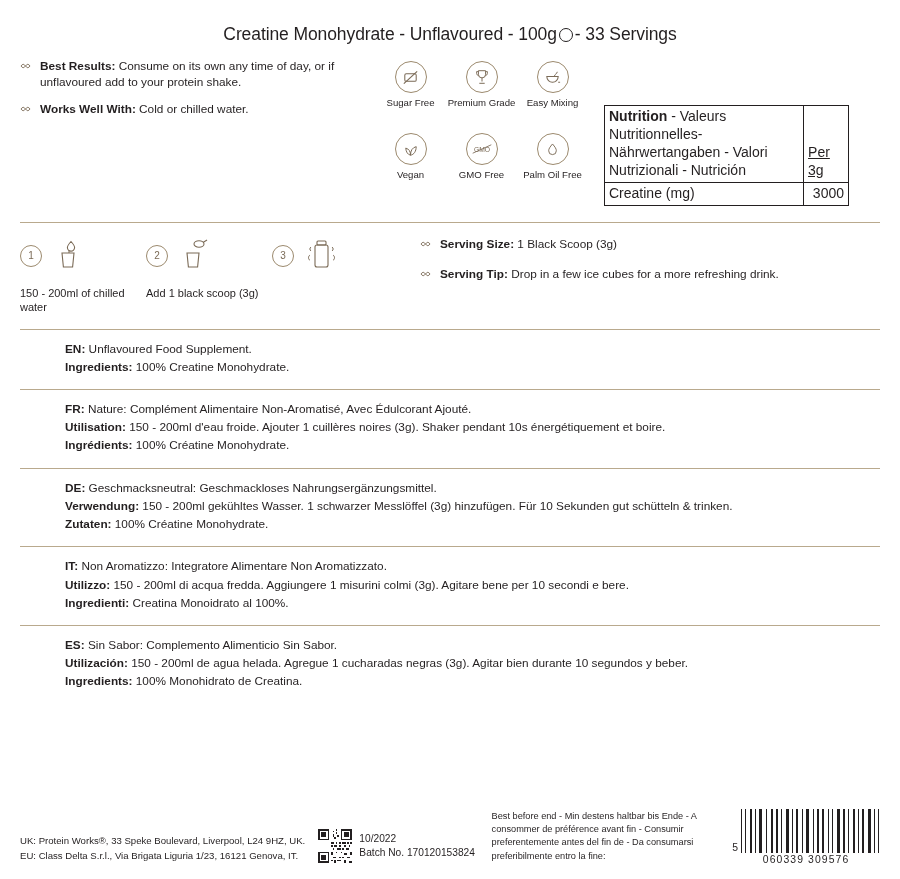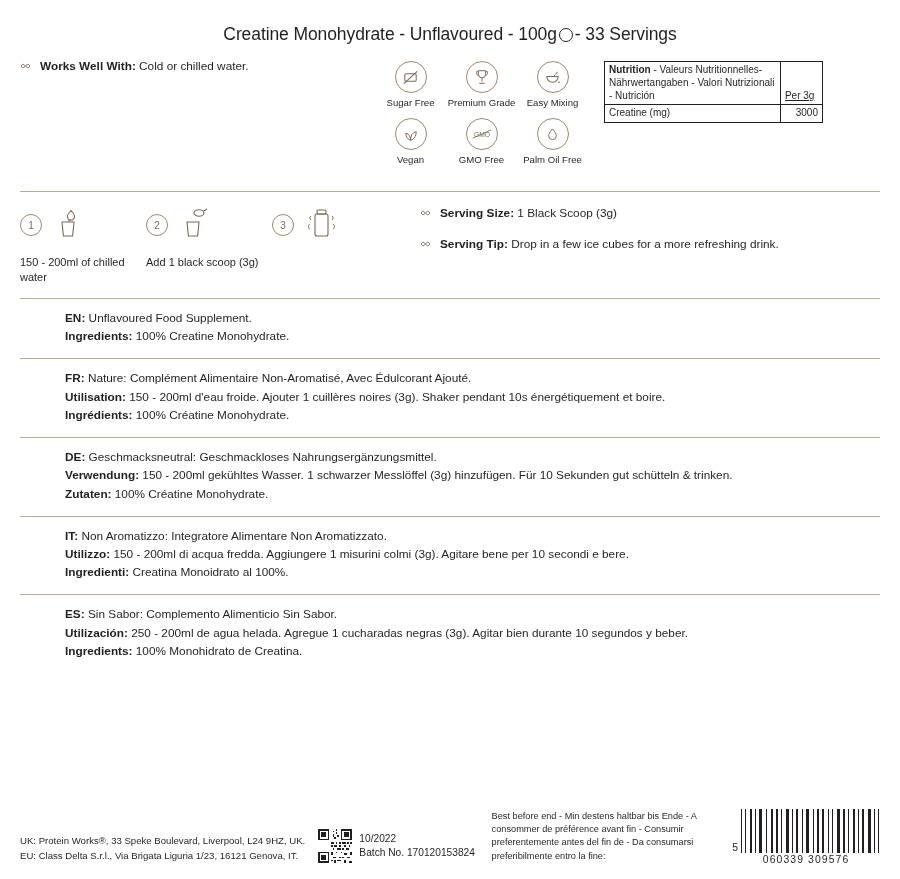--- a/index.html
+++ b/index.html
@@ -83,23 +83,24 @@
     margin: 0 auto 4px auto;
     display: flex; align-items: center; justify-content: center;
     color: #7a6a56;
   }
   .feat .lbl { font-size: 9.6px; color: #231f20; }
 
   
   .col-nutri { width: 255px; padding-top: 2px; padding-left: 14px; }
   table.nutri {
     border-collapse: collapse;
-    width: 219px;
-    font-size: 10px;
+    width: 245px;
+    font-size: 14px;
     color: #231f20;
+    margin-top: 44px;
   }
   table.nutri td {
     border: 1px solid #231f20;
     padding: 2px 4px;
     vertical-align: top;
     line-height: 1.28;
   }
   table.nutri td.head-left { width: 200px; }
   table.nutri td.head-right { vertical-align: bottom; text-align: left; width: 45px; text-decoration: underline;}
   table.nutri td.val { text-align: right; }
@@ -178,20 +179,28 @@
 <div class="page">
 
   <div class="title">
     <span>Creatine Monohydrate - Unflavoured - 100g</span><span class="net-icon"></span><span>- 33 Servings</span>
   </div>
 
   <div class="top-wrap">
 
     <div class="col-benefits">
 
+      <div class="benefit">
+        <span class="bullet">
+          <svg width="16" height="10" viewBox="0 0 16 10">
+              <path d="M1 5 q2.2-3.4 4.4 0 q-2.2 3.4-4.4 0z M5.6 5 q2.2-3.4 4.4 0 q-2.2 3.4-4.4 0z" fill="none" stroke="#7a6a56" stroke-width="0.9"></path>
+            </svg>
+        </span>
+        <span><b>Best Results:</b><span> Consume on its own any time of day, or if unflavoured add to your protein shake.</span></span>
+      </div>
 
 
       <div class="benefit">
         <span class="bullet">
           <svg width="16" height="10" viewBox="0 0 16 10">
               <path d="M1 5 q2.2-3.4 4.4 0 q-2.2 3.4-4.4 0z M5.6 5 q2.2-3.4 4.4 0 q-2.2 3.4-4.4 0z" fill="none" stroke="#7a6a56" stroke-width="0.9"></path>
             </svg>
         </span>
         <span><b>Works Well With:</b><span> Cold or chilled water.</span></span>
       </div>
@@ -376,21 +385,21 @@
 
     <div class="lang-block">
       <p class="line"><b>IT:</b><span> Non Aromatizzo: Integratore Alimentare Non Aromatizzato.</span></p>
       <p class="line"><b>Utilizzo:</b><span> 150 - 200ml di acqua fredda. Aggiungere 1 misurini colmi (3g). Agitare bene per 10 secondi e bere.</span></p>
       <p class="line"><b>Ingredienti:</b><span> Creatina Monoidrato al 100%.</span></p>
     </div>
     <div class="divider"></div>
 
     <div class="lang-block">
       <p class="line"><b>ES:</b><span> Sin Sabor: Complemento Alimenticio Sin Sabor.</span></p>
-      <p class="line"><b>Utilización:</b><span> 250 - 200ml de agua helada. Agregue 1 cucharadas negras (3g). Agitar bien durante 10 segundos y beber.</span></p>
+      <p class="line"><b>Utilización:</b><span> 150 - 200ml de agua helada. Agregue 1 cucharadas negras (3g). Agitar bien durante 10 segundos y beber.</span></p>
       <p class="line"><b>Ingredients:</b><span> 100% Monohidrato de Creatina.</span></p>
     </div>
 
   </div>
 
   <div class="footer">
 
     <div class="addr">
       <div>UK: Protein Works®, 33 Speke Boulevard, Liverpool, L24 9HZ, UK.</div>
       <div>EU: Class Delta S.r.l., Via Brigata Liguria 1/23, 16121 Genova, IT.</div>

